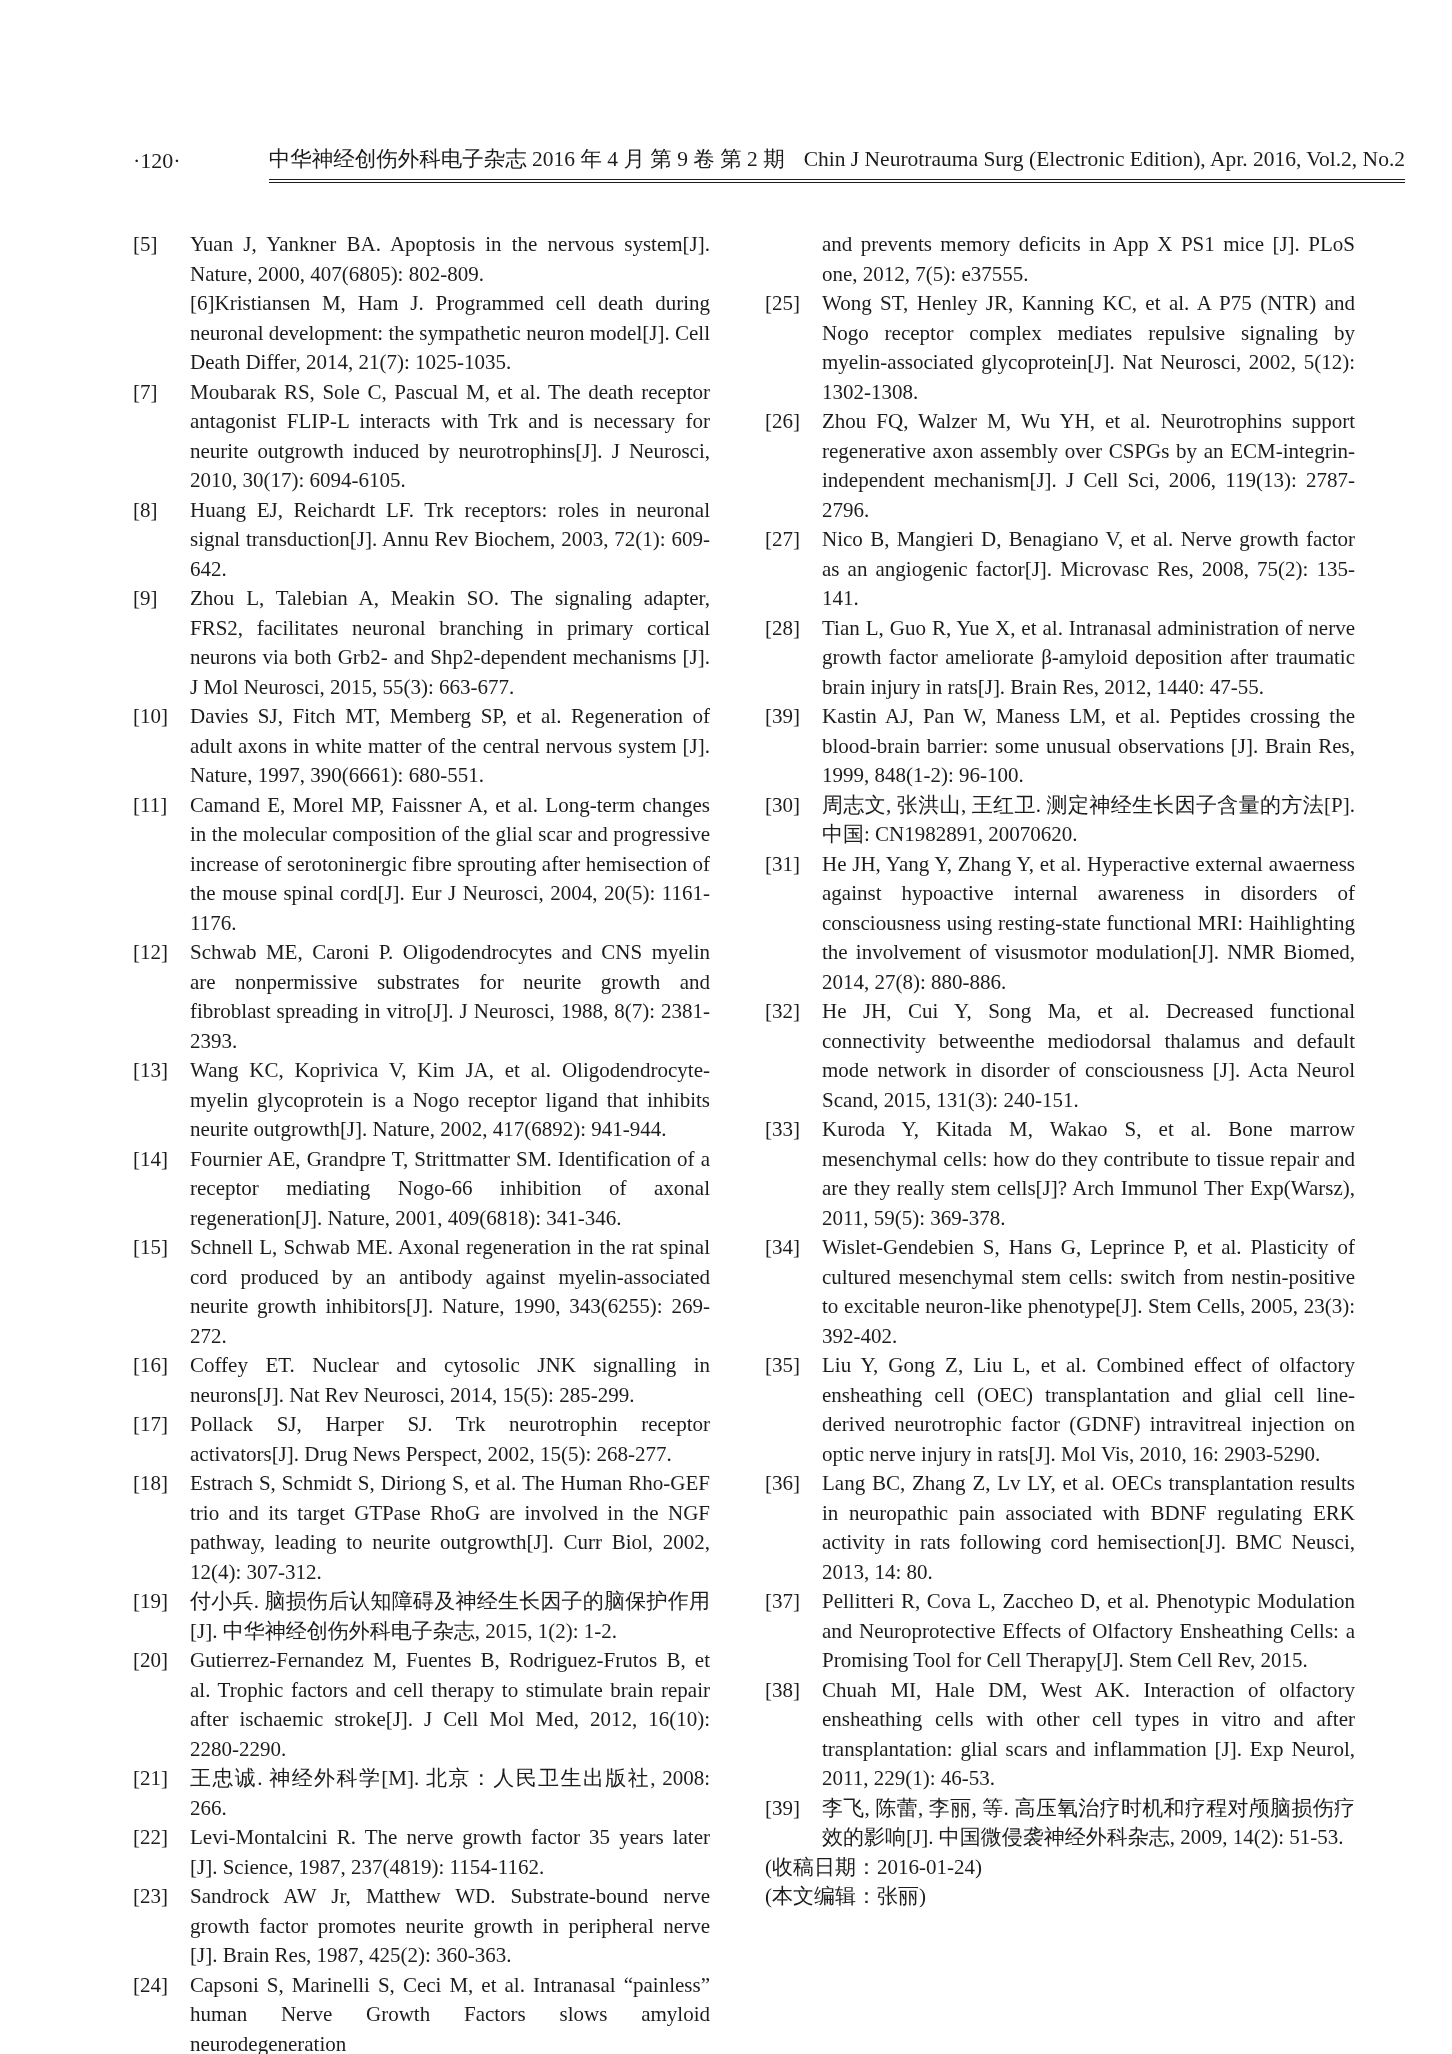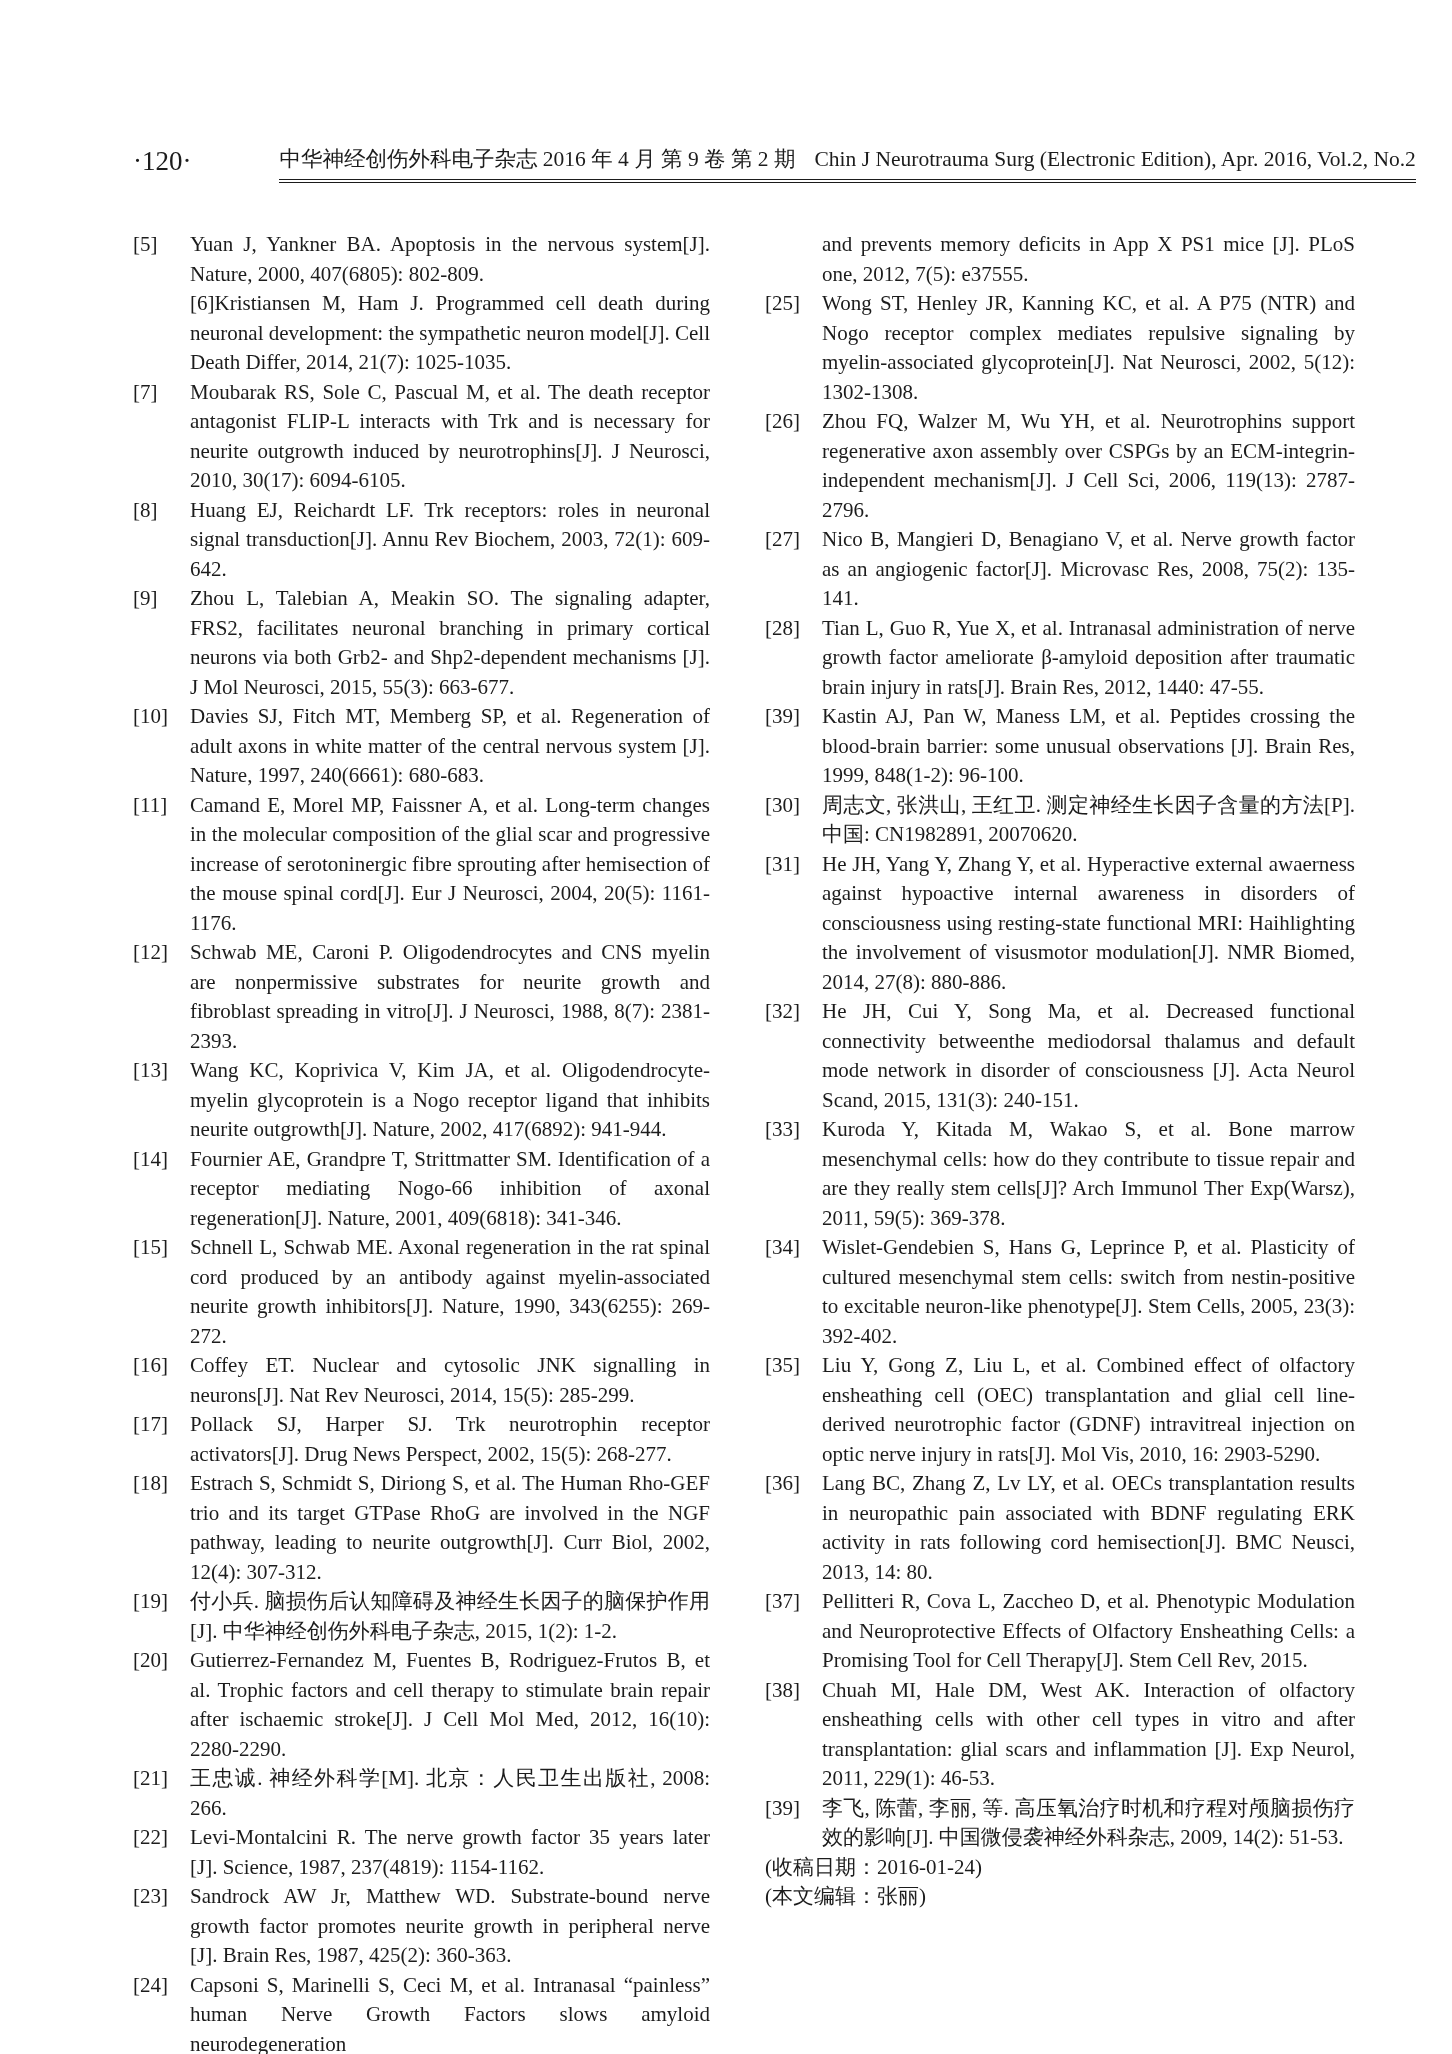--- a/index.html
+++ b/index.html
@@ -9,21 +9,21 @@
     box-sizing: border-box;
     background: #ffffff;
     color: #1c1c1c;
     font-family: "Liberation Serif", "DejaVu Serif", serif;
     padding: 146px 97px 0 133px;
     position: relative;
     overflow: hidden;
   }
   .header { display: flex; align-items: flex-end; }
   .page-num {
-    font-size: 27px;
+    font-size: 22px;
     line-height: 26px;
     margin-bottom: 9px;
     white-space: nowrap;
   }
   .header-title {
     flex: 1;
     margin-left: 88px;
     text-align: center;
     font-size: 21.5px;
     line-height: 26px;
@@ -88,21 +88,21 @@
           <span class="ref-text">Huang EJ, Reichardt LF. Trk receptors: roles in neuronal signal transduction[J]. Annu Rev Biochem, 2003, 72(1): 609-642.</span>
         </div>
 
         <div class="ref">
           <span class="ref-label">[9]</span>
           <span class="ref-text">Zhou L, Talebian A, Meakin SO. The signaling adapter, FRS2, facilitates neuronal branching in primary cortical neurons via both Grb2- and Shp2-dependent mechanisms [J]. J Mol Neurosci, 2015, 55(3): 663-677.</span>
         </div>
 
         <div class="ref">
           <span class="ref-label">[10]</span>
-          <span class="ref-text">Davies SJ, Fitch MT, Memberg SP, et al. Regeneration of adult axons in white matter of the central nervous system [J]. Nature, 1997, 240(6661): 680-683.</span>
+          <span class="ref-text">Davies SJ, Fitch MT, Memberg SP, et al. Regeneration of adult axons in white matter of the central nervous system [J]. Nature, 1997, 390(6661): 680-551.</span>
         </div>
 
         <div class="ref">
           <span class="ref-label">[11]</span>
           <span class="ref-text">Camand E, Morel MP, Faissner A, et al. Long-term changes in the molecular composition of the glial scar and progressive increase of serotoninergic fibre sprouting after hemisection of the mouse spinal cord[J]. Eur J Neurosci, 2004, 20(5): 1161-1176.</span>
         </div>
 
         <div class="ref">
           <span class="ref-label">[12]</span>
           <span class="ref-text">Schwab ME, Caroni P. Oligodendrocytes and CNS myelin are nonpermissive substrates for neurite growth and fibroblast spreading in vitro[J]. J Neurosci, 1988, 8(7): 2381-2393.</span>

